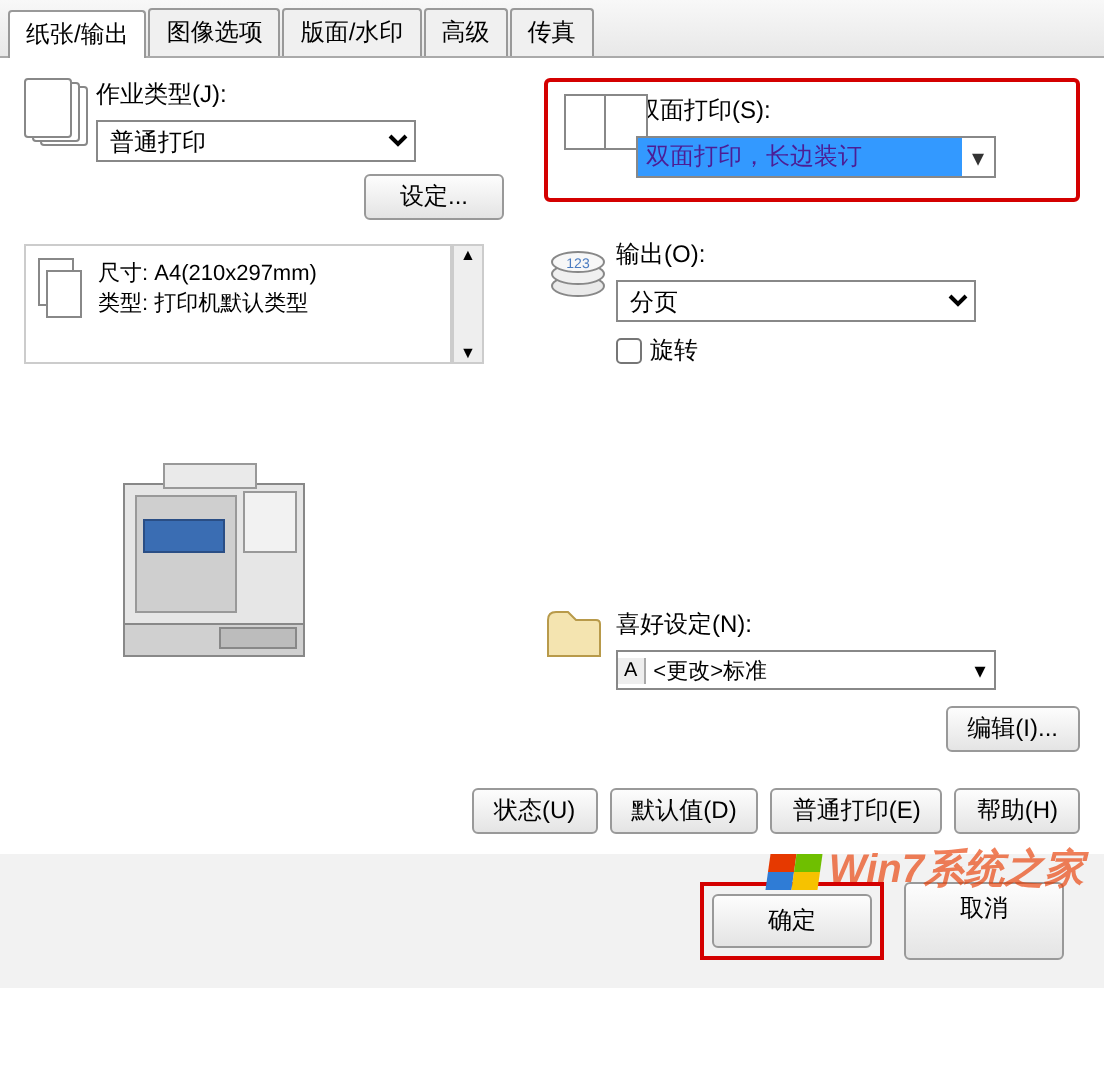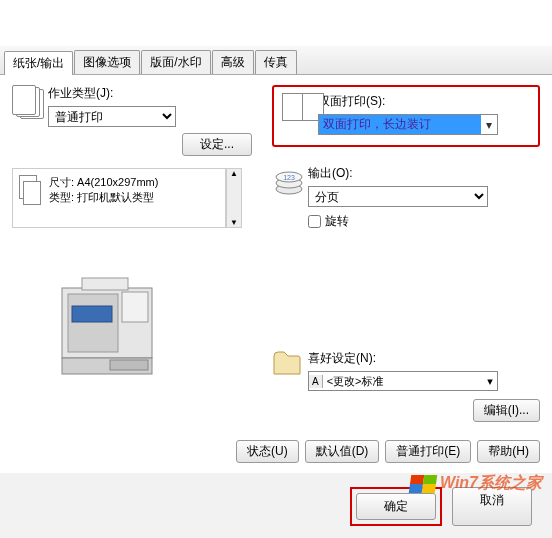--- a/index.html
+++ b/index.html
@@ -10,21 +10,20 @@
   width: 552px;
   height: 538px;
   overflow: hidden;
 }
 .tabs {
   display: flex;
   background: linear-gradient(#f8f8f8, #e8e8e8);
   border-bottom: 1px solid #aaa;
   padding-top: 4px;
   padding-left: 4px;
-  margin-top: 46px;
 }
 .tab {
   padding: 3px 8px;
   border: 1px solid #999;
   border-bottom: none;
   background: #f0f0f0;
   margin-right: 1px;
   border-radius: 2px 2px 0 0;
   cursor: pointer;
 }
@@ -66,21 +65,21 @@
   position: absolute;
   width: 24px; height: 30px;
   background: #fff;
   border: 1px solid #888;
   border-radius: 2px;
 }
 .icon-pages-multi span:nth-child(1){left:8px;top:4px;}
 .icon-pages-multi span:nth-child(2){left:4px;top:2px;}
 .icon-pages-multi span:nth-child(3){left:0;top:0;}
 select, .combo {
-  width: 128px;
+  width: 160px;
   height: 21px;
   border: 1px solid #888;
   background: #fff;
   font-size: 12px;
   padding: 1px 2px;
 }
 .combo-hl {
   width: 180px;
   height: 21px;
   border: 1px solid #888;
@@ -181,21 +180,21 @@
 }
 .footer .btn { min-width: 80px; padding: 4px 10px; }
 .footer .red-wrap {
   border: 2px solid #d40000;
   padding: 4px;
 }
 .watermark {
   position: absolute;
   right: 10px;
   bottom: 46px;
-  font-size: 16px;
+  font-size: 20px;
   font-weight: bold;
   font-style: italic;
   color: rgba(232, 58, 0, 0.65);
   pointer-events: none;
 }
 .flag {
   width: 26px; height: 18px;
   display: inline-grid;
   grid-template-columns: 1fr 1fr;
   grid-template-rows: 1fr 1fr;

